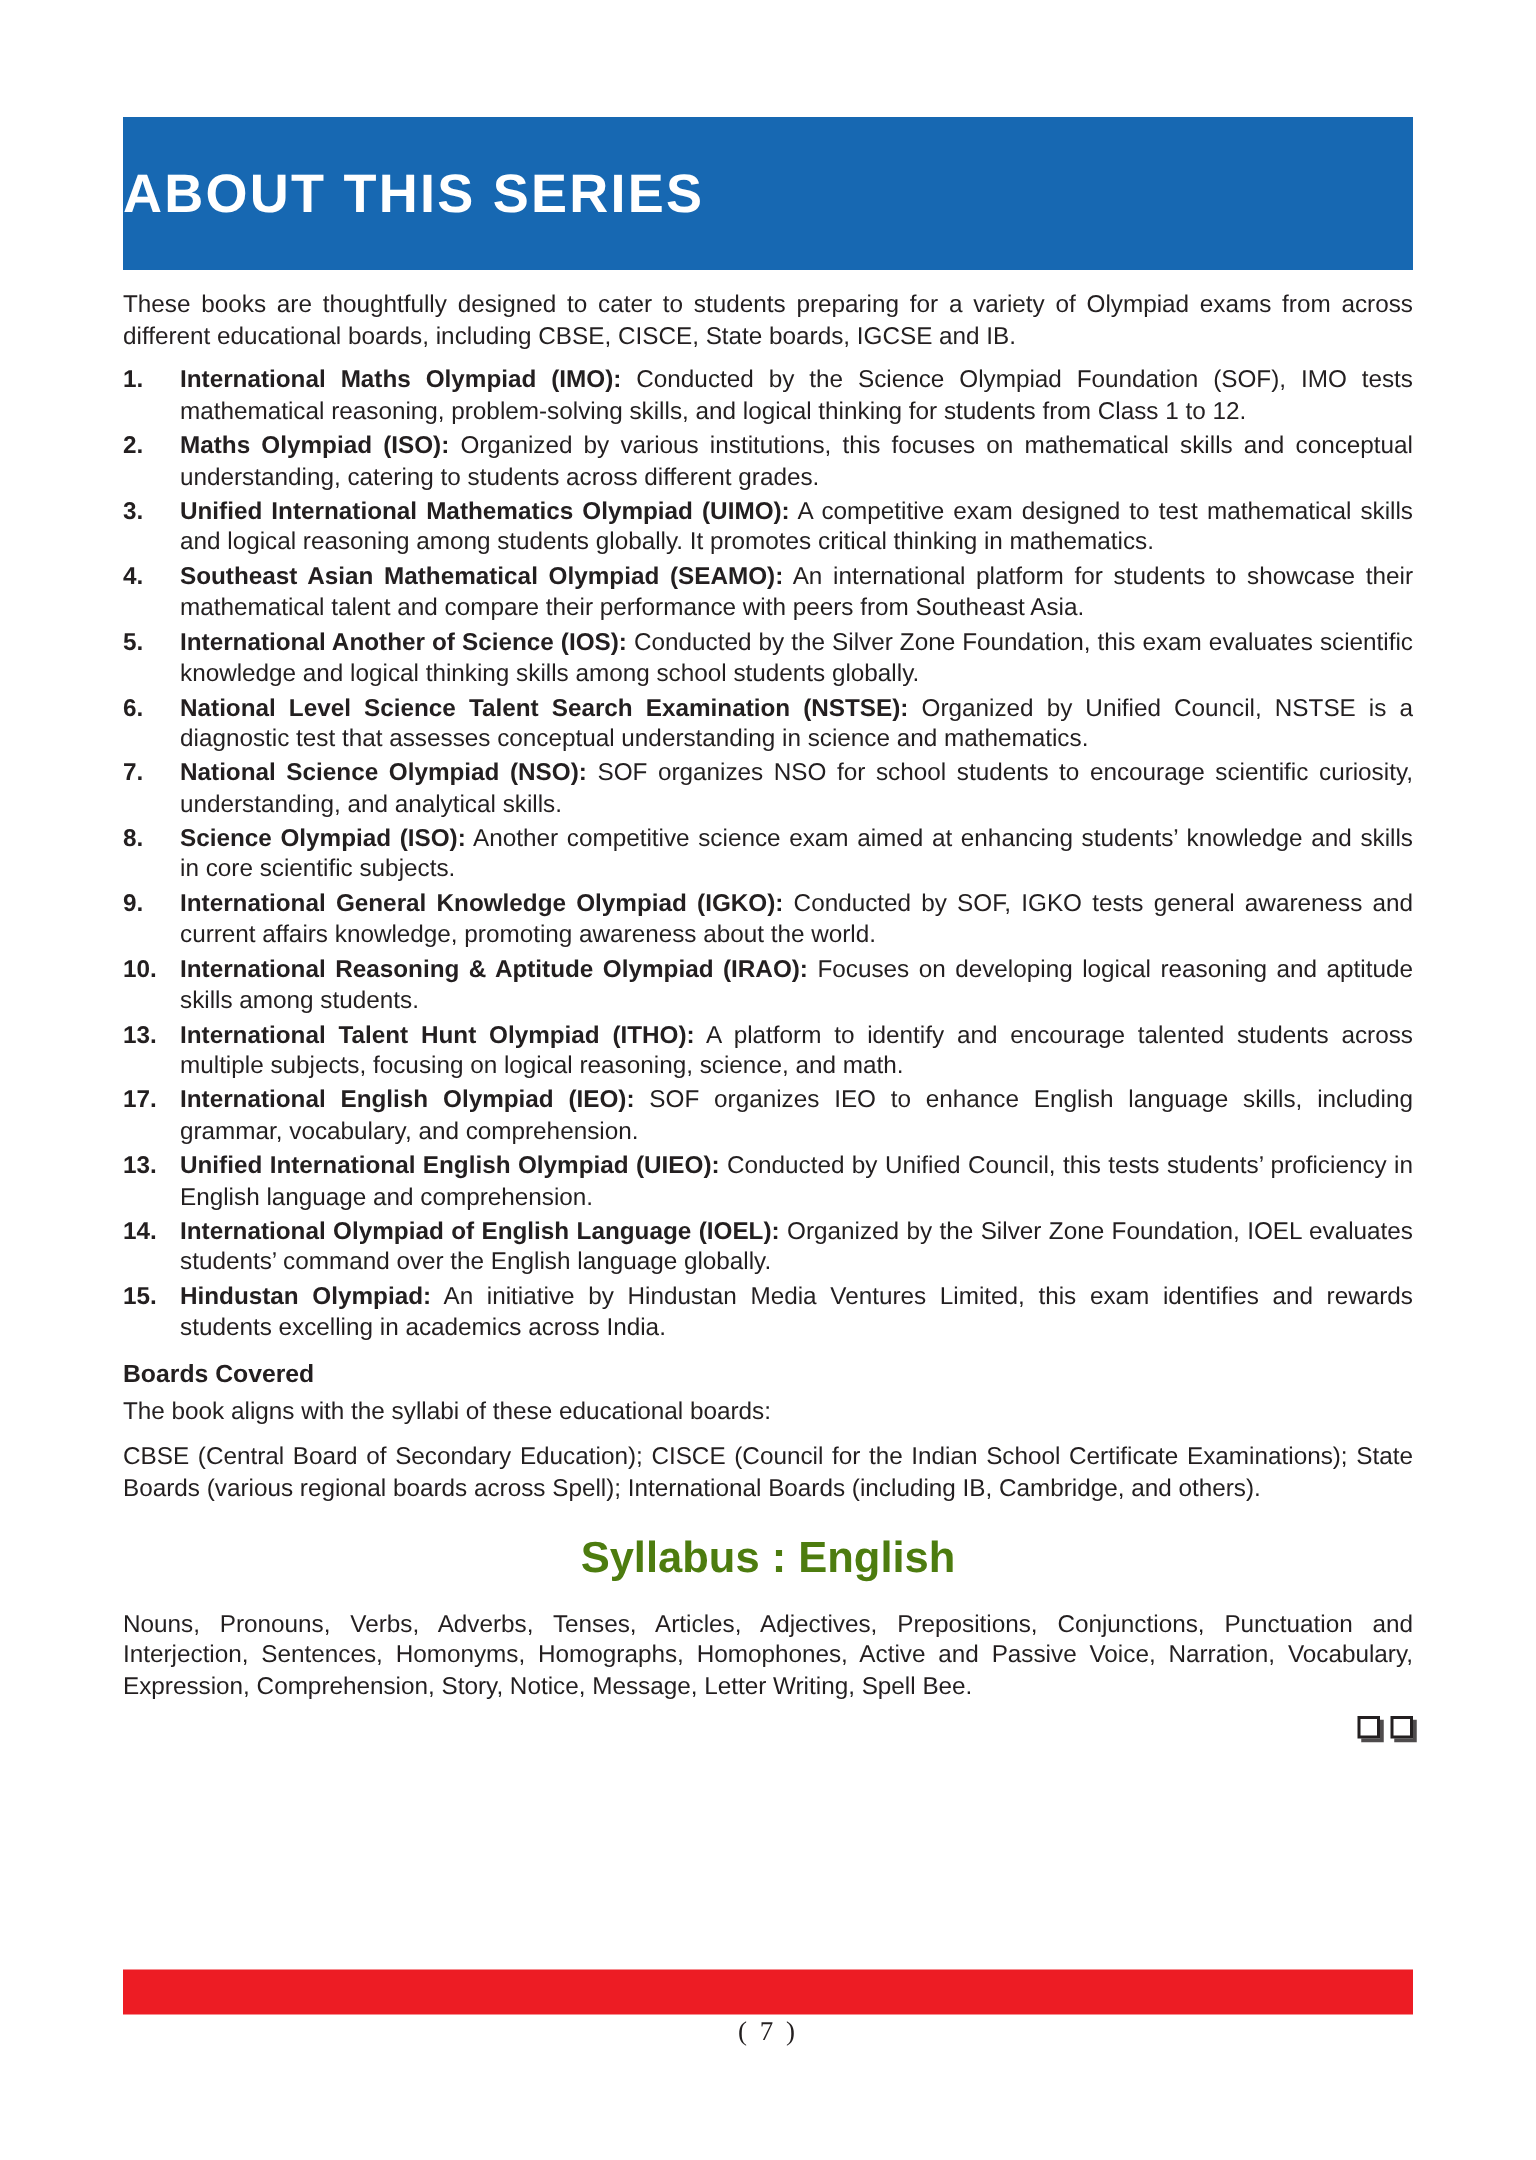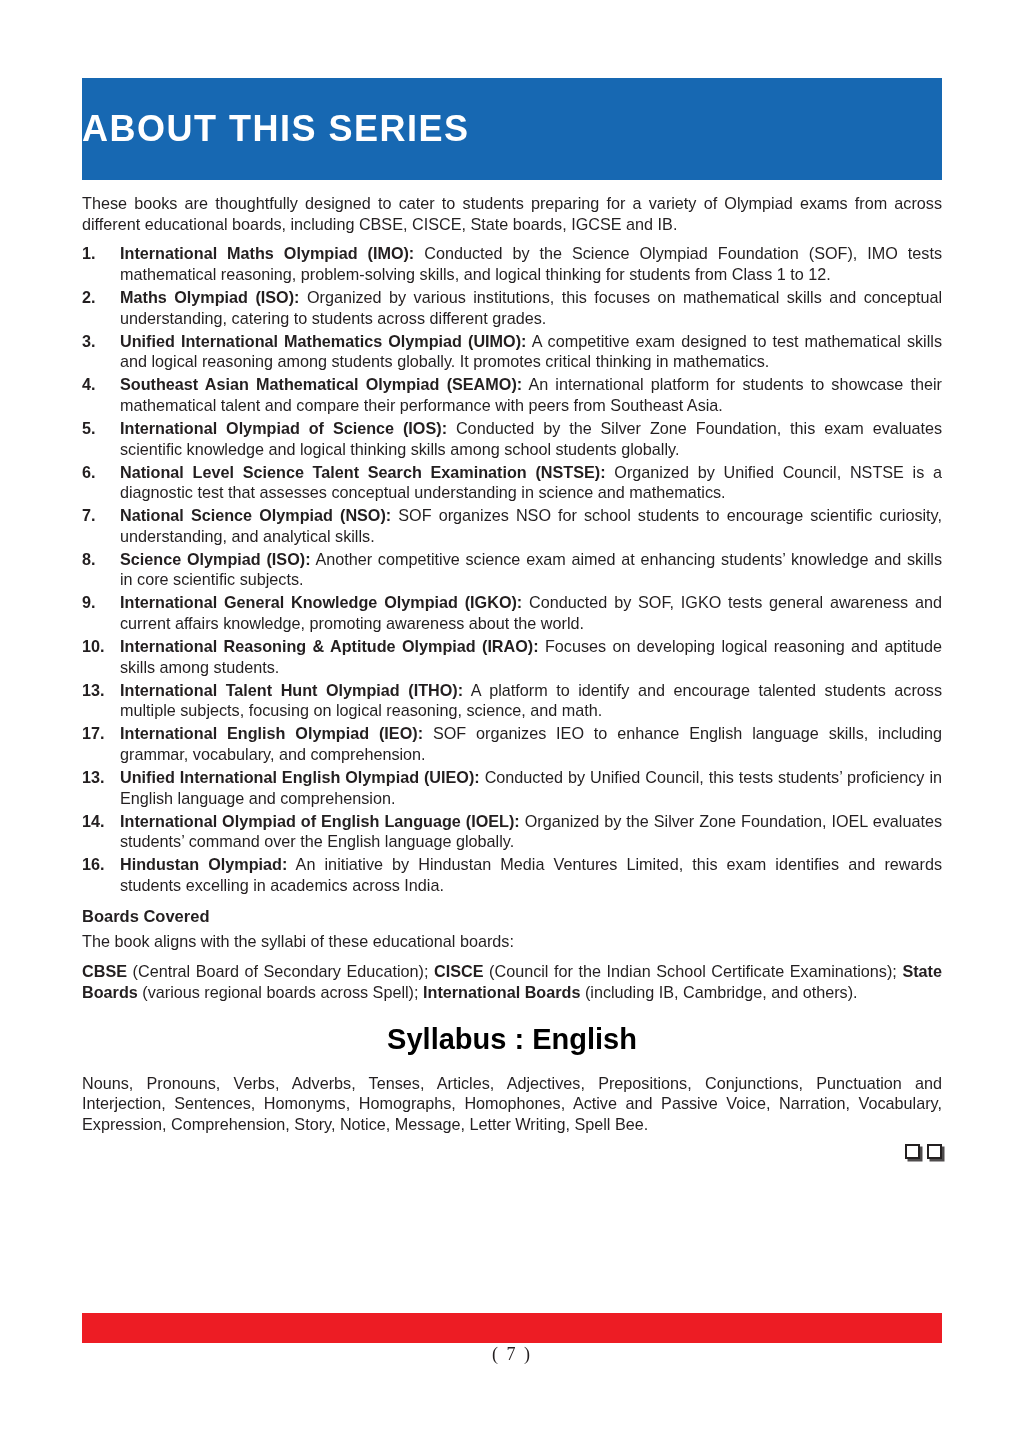--- a/index.html
+++ b/index.html
@@ -49,21 +49,21 @@
   }
   .orow .num {
     flex:none;
     width:38px;
     font-weight:bold;
   }
   .orow .itxt {
     flex:1;
     text-align:justify;
   }
-  .boards-detail b { font-weight:bold; }
+  .boards-detail b { font-weight:normal; }
   h2.syllabus-heading {
     text-align:center;
     color:#ed1c24;
     font-size:29px;
     font-weight:bold;
     margin:20px 0 17px 0;
   }
   .endmark {
     text-align:right;
     margin-top:4px;
@@ -118,21 +118,21 @@
       <div class="orow">
         <span class="num">3.</span>
         <span class="itxt"><b>Unified International Mathematics Olympiad (UIMO):</b> A competitive exam designed to test mathematical skills and logical reasoning among students globally. It promotes critical thinking in mathematics.</span>
       </div>
       <div class="orow">
         <span class="num">4.</span>
         <span class="itxt"><b>Southeast Asian Mathematical Olympiad (SEAMO):</b> An international platform for students to showcase their mathematical talent and compare their performance with peers from Southeast Asia.</span>
       </div>
       <div class="orow">
         <span class="num">5.</span>
-        <span class="itxt"><b>International Olympiad of Science (IOS):</b> Conducted by the Silver Zone Foundation, this exam evaluates scientific knowledge and logical thinking skills among school students globally.</span>
+        <span class="itxt"><b>International Another of Science (IOS):</b> Conducted by the Silver Zone Foundation, this exam evaluates scientific knowledge and logical thinking skills among school students globally.</span>
       </div>
       <div class="orow">
         <span class="num">6.</span>
         <span class="itxt"><b>National Level Science Talent Search Examination (NSTSE):</b> Organized by Unified Council, NSTSE is a diagnostic test that assesses conceptual understanding in science and mathematics.</span>
       </div>
       <div class="orow">
         <span class="num">7.</span>
         <span class="itxt"><b>National Science Olympiad (NSO):</b> SOF organizes NSO for school students to encourage scientific curiosity, understanding, and analytical skills.</span>
       </div>
       <div class="orow">
@@ -157,32 +157,32 @@
       </div>
       <div class="orow">
         <span class="num">13.</span>
         <span class="itxt"><b>Unified International English Olympiad (UIEO):</b> Conducted by Unified Council, this tests students’ proficiency in English language and comprehension.</span>
       </div>
       <div class="orow">
         <span class="num">14.</span>
         <span class="itxt"><b>International Olympiad of English Language (IOEL):</b> Organized by the Silver Zone Foundation, IOEL evaluates students’ command over the English language globally.</span>
       </div>
       <div class="orow">
-        <span class="num">16.</span>
+        <span class="num">15.</span>
         <span class="itxt"><b>Hindustan Olympiad:</b> An initiative by Hindustan Media Ventures Limited, this exam identifies and rewards students excelling in academics across India.</span>
       </div>
     </div>
 
   <h2 class="sec-heading">Boards Covered</h2>
 
   <p>The book aligns with the syllabi of these educational boards:</p>
 
   <p class="boards-detail" id="boards-detail"><b>CBSE</b><span> (Central Board of Secondary Education); </span><b>CISCE</b><span> (Council for the Indian School Certificate Examinations); </span><b>State Boards</b><span> (various regional boards across Spell); </span><b>International Boards</b><span> (including IB, Cambridge, and others).</span></p>
 
-  <h2 class="syllabus-heading" style="color: #000000;">Syllabus : English</h2>
+  <h2 class="syllabus-heading" style="color: #4d7c0f;">Syllabus : English</h2>
 
   <p>Nouns, Pronouns, Verbs, Adverbs, Tenses, Articles, Adjectives, Prepositions, Conjunctions, Punctuation and Interjection, Sentences, Homonyms, Homographs, Homophones, Active and Passive Voice, Narration, Vocabulary, Expression, Comprehension, Story, Notice, Message, Letter Writing, Spell Bee.</p>
 
   <div class="endmark">
     <span class="sq"></span><span class="sq"></span>
   </div>
 
 </div>
 
 <div class="footer-bar" style="background: rgb(237, 28, 36);"></div>

